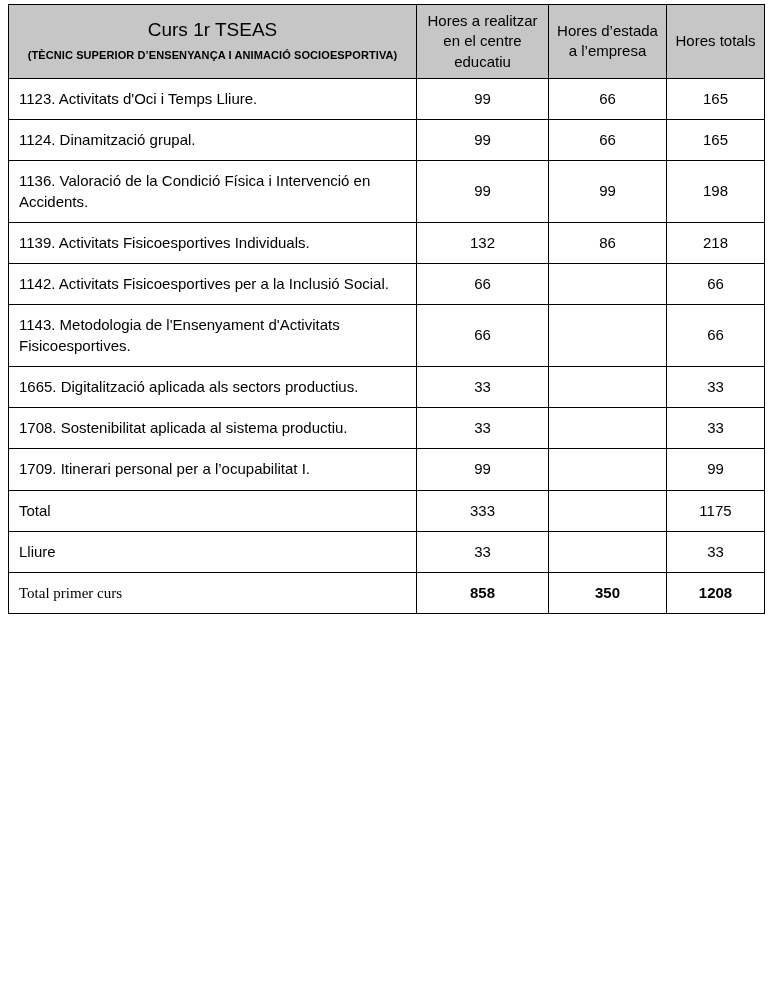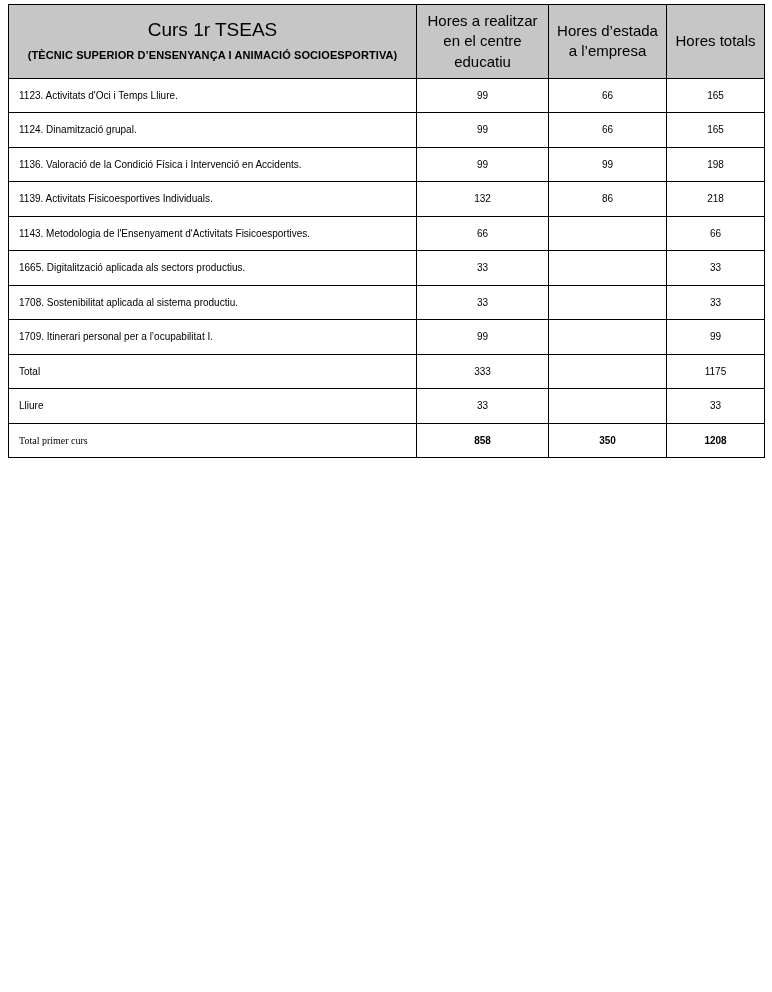--- a/index.html
+++ b/index.html
@@ -54,21 +54,21 @@
     font-weight: bold;
     line-height: 1.4;
     letter-spacing: 0.1px;
   }
   th.head-num {
     font-size: 15px;
     line-height: 1.35;
   }
 
   tbody td {
-    font-size: 10px;
+    font-size: 15px;
     padding: 10px 10px;
     line-height: 1.35;
     margin-top: 20px;
   }
   td.subject {
     text-align: left;
   }
   td.num {
     text-align: center;
   }
@@ -121,20 +121,26 @@
           <td class="num">99</td>
           <td class="num">198</td>
         </tr>
         <tr>
           <td class="subject">1139. Activitats Fisicoesportives Individuals.</td>
           <td class="num">132</td>
           <td class="num">86</td>
           <td class="num">218</td>
         </tr>
         <tr>
+          <td class="subject">1142. Activitats Fisicoesportives per a la Inclusió Social.</td>
+          <td class="num">66</td>
+          <td class="num"></td>
+          <td class="num">66</td>
+        </tr>
+        <tr>
           <td class="subject">1143. Metodologia de l'Ensenyament d'Activitats Fisicoesportives.</td>
           <td class="num">66</td>
           <td class="num"></td>
           <td class="num">66</td>
         </tr>
         <tr>
           <td class="subject">1665. Digitalització aplicada als sectors productius.</td>
           <td class="num">33</td>
           <td class="num"></td>
           <td class="num">33</td>

